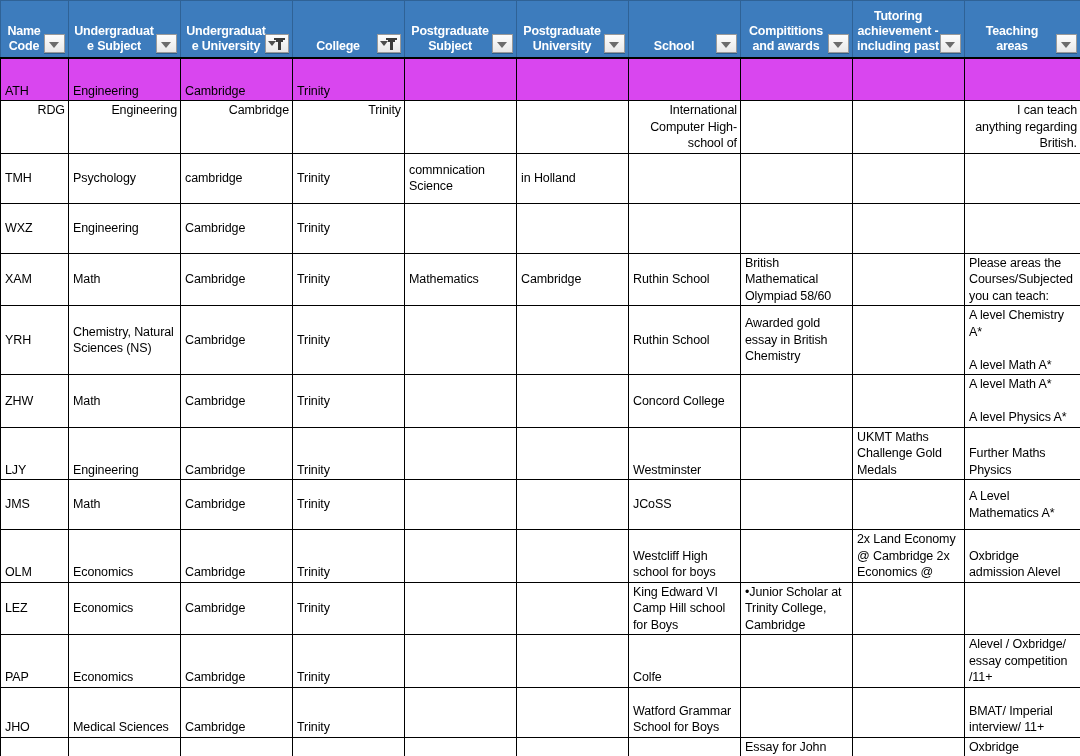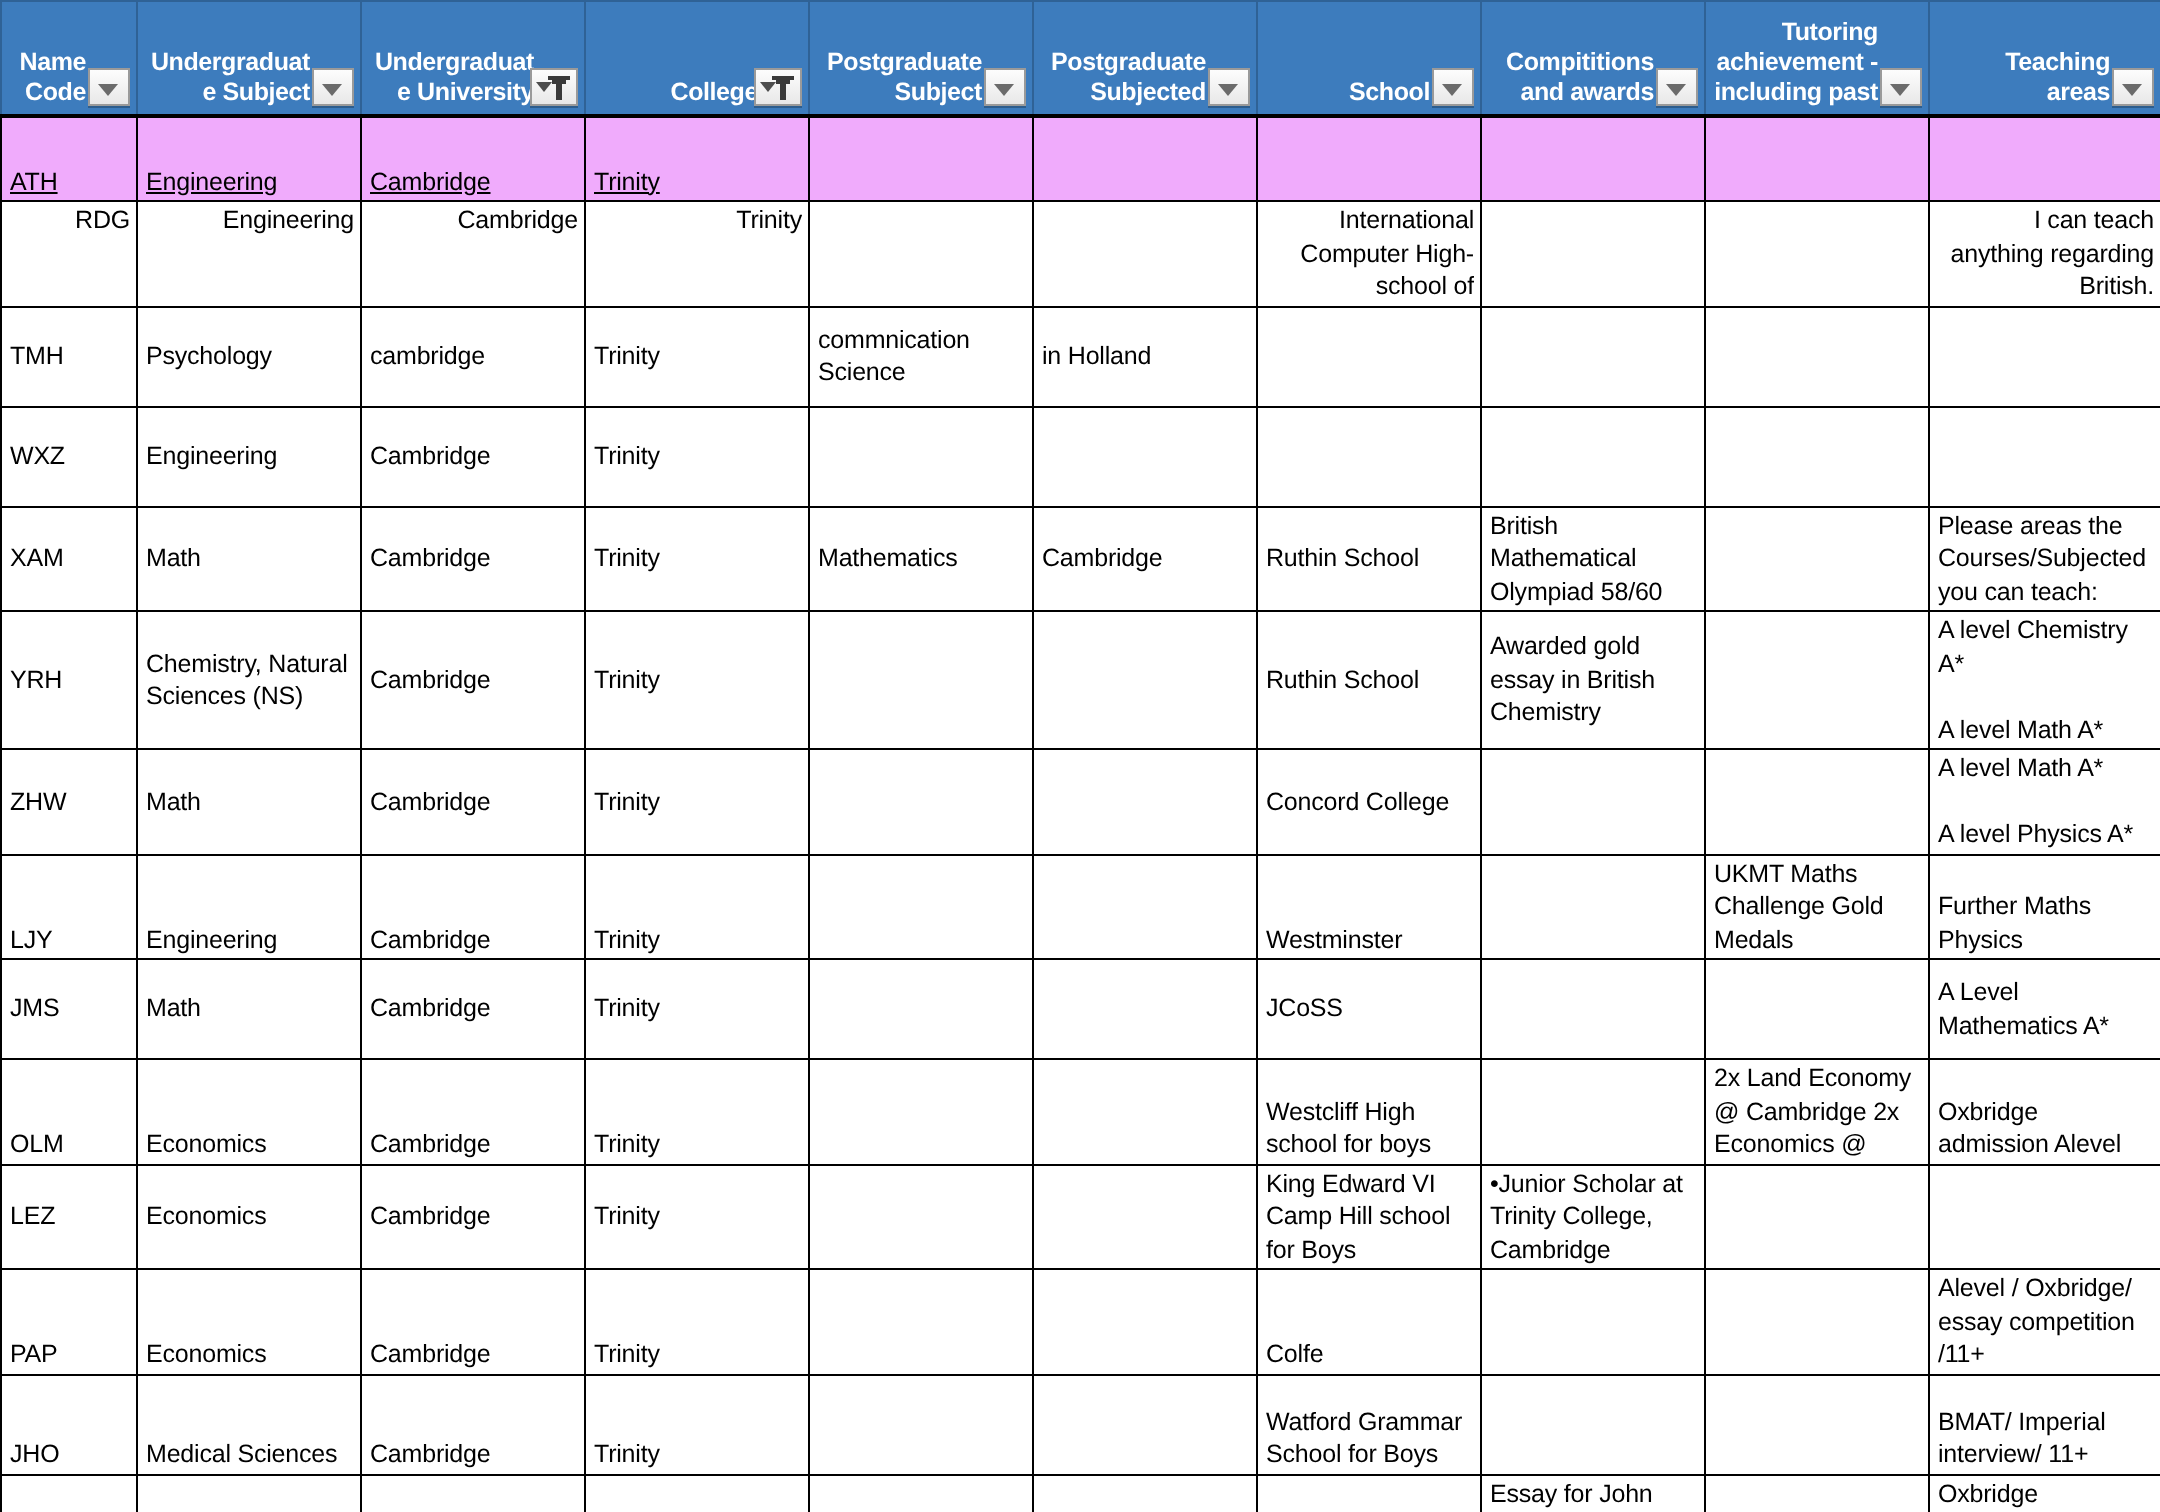--- a/index.html
+++ b/index.html
@@ -32,21 +32,21 @@
   table.grid col.c8 { width: 112px; }
   table.grid col.c9 { width: 116px; }
 
   
   tr.hdr { height: 57px; }
   th.hcell {
     background: #3d7cbd;
     color: #ffffff;
     font-size: 12.5px;
     font-weight: bold;
-    text-align: right;
+    text-align: center;
     vertical-align: bottom;
     padding: 0 3px 3px 4px;
     border: 1px solid #2f6296;
     border-bottom: 2px solid #000000;
     position: relative;
     overflow: hidden;
     line-height: 15px;
     letter-spacing: -0.2px;
   }
   th.hcell .htext {
@@ -102,21 +102,21 @@
     border: 1px solid #000000;
     font-size: 12.5px;
     color: #000000;
     padding: 1px 3px 1px 4px;
     overflow: hidden;
     line-height: 16.5px;
     letter-spacing: -0.1px;
     background: #ffffff;
     word-break: break-word;
   }
-  tr.r-shaded td.cell { background: #f0abfc; text-decoration: underline; }
+  tr.r-shaded td.cell { background: #d946ef; }
   td.cell.vt { vertical-align: top; text-align: right; }
   td.cell.vm { vertical-align: middle; }
   td.cell.vb { vertical-align: bottom; }
   td.cell .inner {
     display: block;
     overflow: hidden;
     white-space: pre-line;
   }
   
   tr.h43 { height: 43px; }
@@ -175,21 +175,21 @@
               </span>
             </span>
           </th>
           <th class="hcell">
             <span class="htext">Postgraduate Subject</span>
             <span class="fbtn">
               <span class="arrow"></span>
             </span>
           </th>
           <th class="hcell">
-            <span class="htext">Postgraduate Subjected</span>
+            <span class="htext">Postgraduate University</span>
             <span class="fbtn">
               <span class="arrow"></span>
             </span>
           </th>
           <th class="hcell">
             <span class="htext">School</span>
             <span class="fbtn">
               <span class="arrow"></span>
             </span>
           </th>

